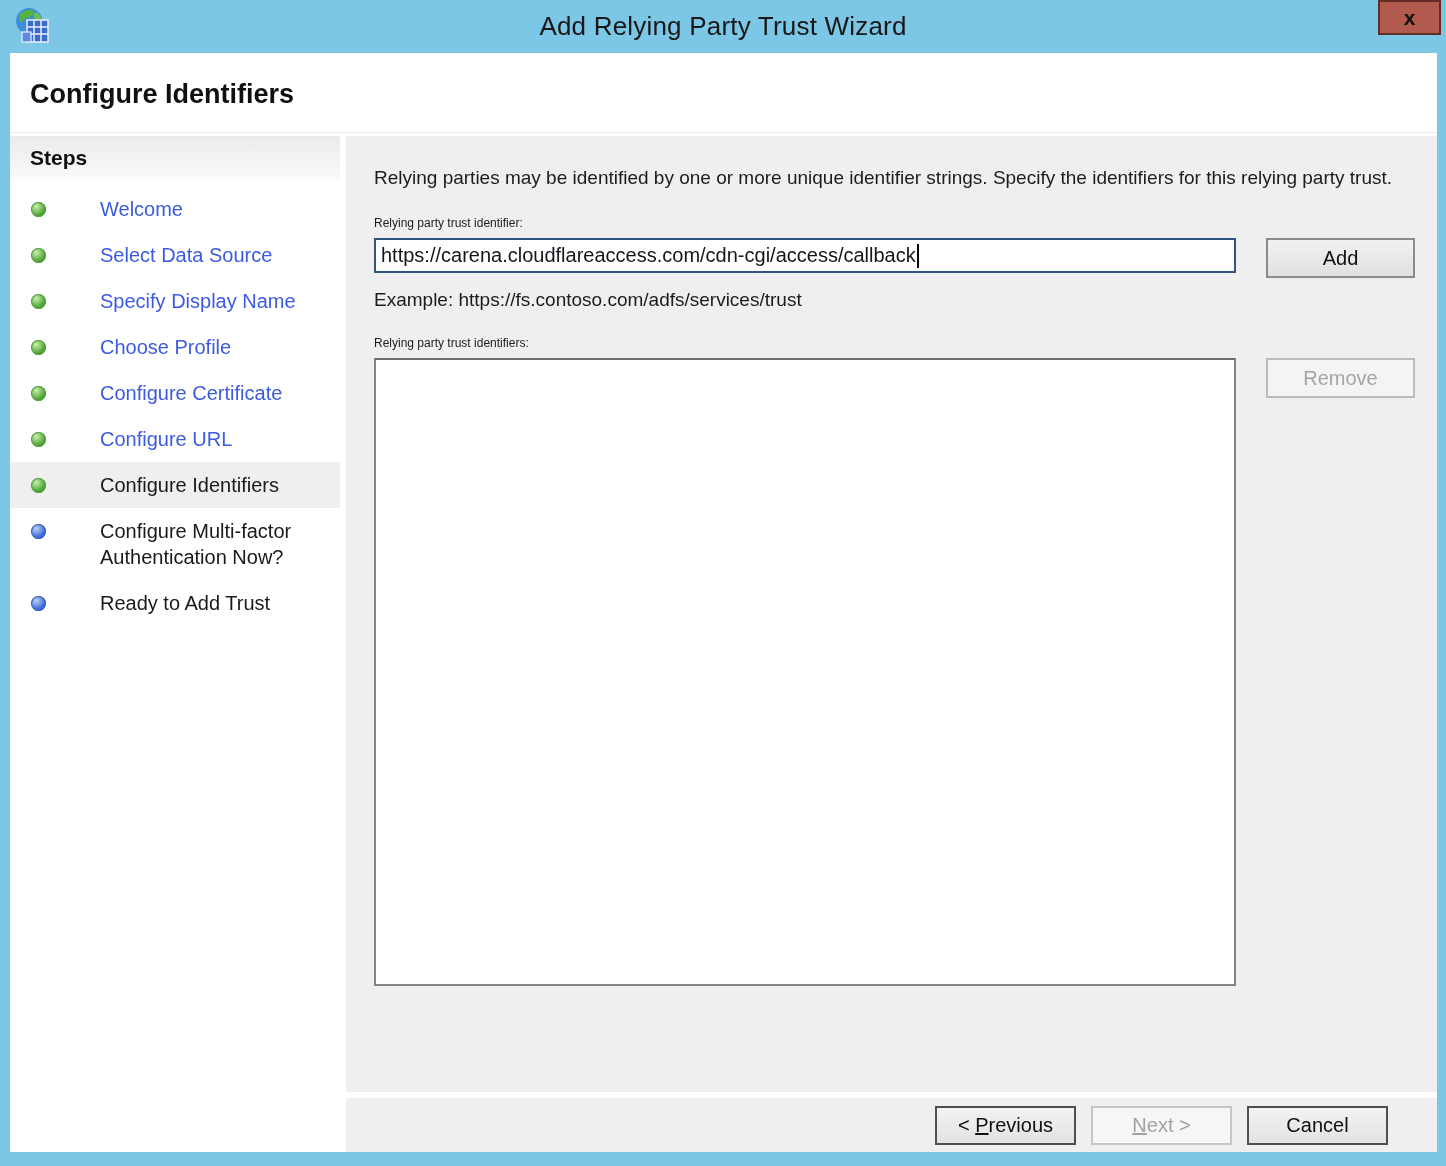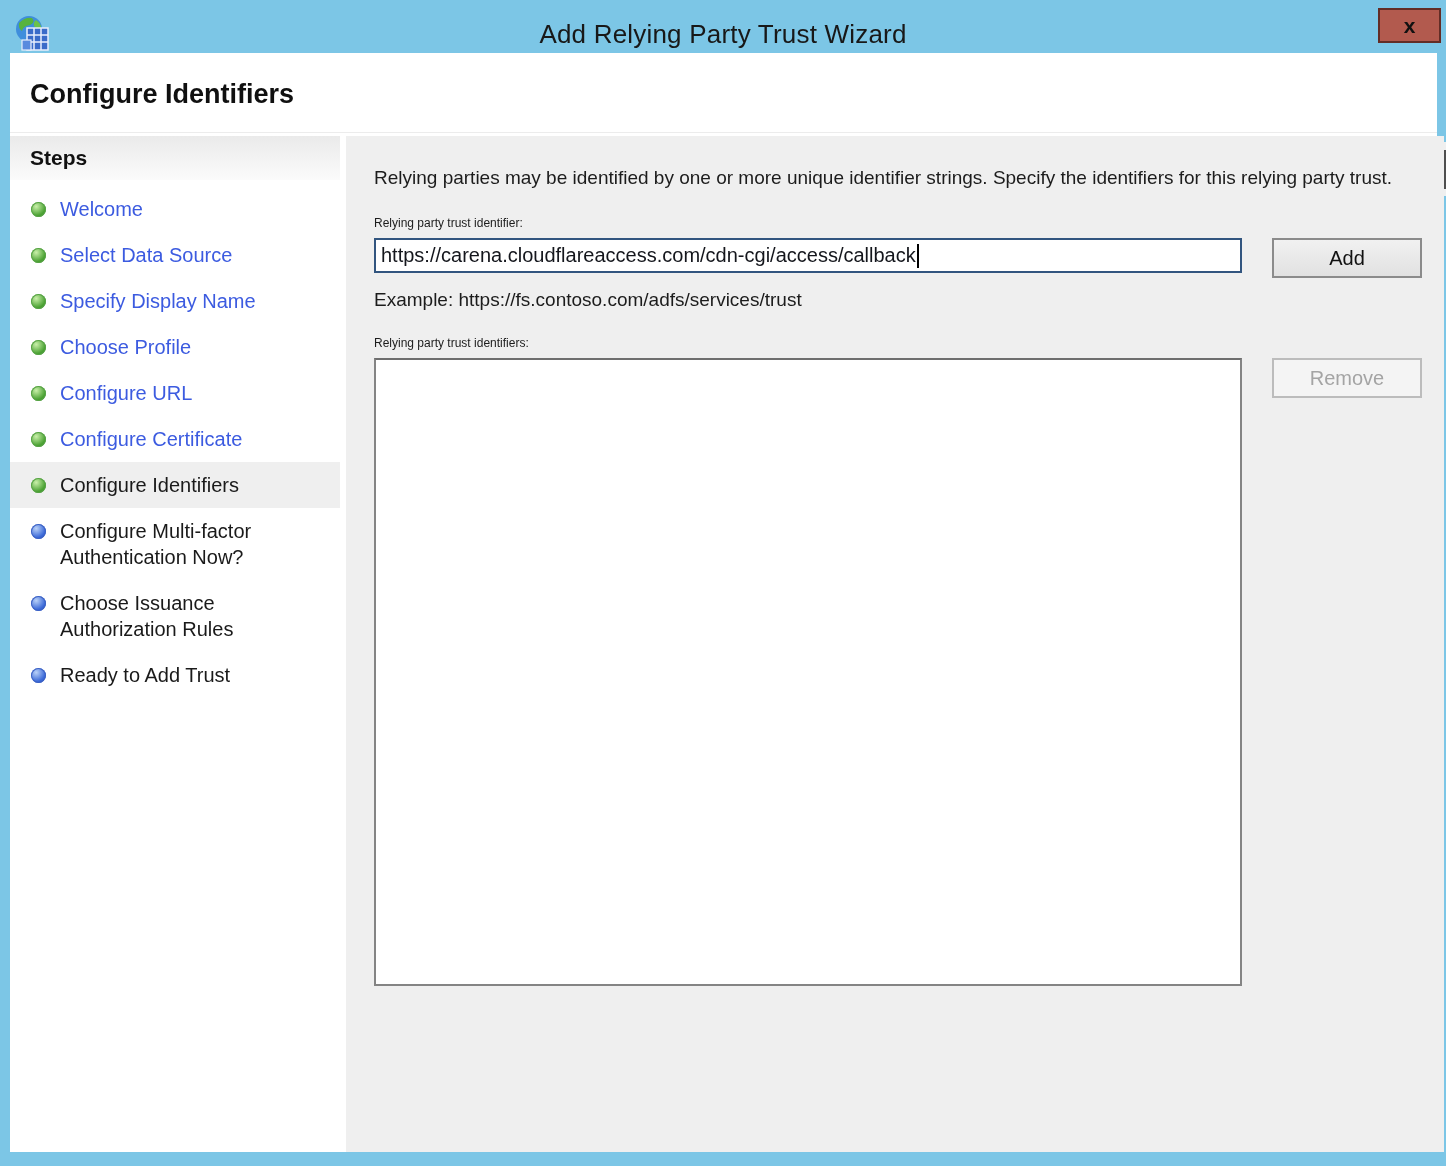--- a/index.html
+++ b/index.html
@@ -6,21 +6,21 @@
   html, body { width: 1446px; height: 1166px; overflow: hidden; }
   body { font-family: "Liberation Sans", "DejaVu Sans", sans-serif; }
 
   .window {
     position: relative; width: 1446px; height: 1166px;
     background: #7cc6e6;
   }
 
   
   .titlebar {
-    position: absolute; top: 8px; left: 0; right: 0; height: 53px;
+    position: absolute; top: 0; left: 0; right: 0; height: 53px;
     display: flex; align-items: center;
   }
   .app-icon { position: absolute; left: 12px; top: 6px; width: 42px; height: 42px; }
   .titlebar-title {
     flex: 1; text-align: center; font-size: 26px; color: #181818;
     letter-spacing: .2px;
   }
   .close-btn {
     position: absolute; top: 0; right: 5px; width: 63px; height: 35px;
     background: #b25a4e; border: 2px solid #632d26;
@@ -45,41 +45,41 @@
 
   .sidebar { width: 330px; flex: 0 0 auto; background: #fff; }
   .steps-title {
     height: 44px; padding: 10px 0 0 20px;
     font-size: 21px; font-weight: 700; color: #111;
     background: linear-gradient(#eaeaea, #fbfbfb);
   }
   .steps { list-style: none; margin-top: 6px; }
   .step {
     display: flex; align-items: flex-start;
-    padding: 10px 10px 10px 21px; line-height: 26px; font-size: 20px;
+    padding: 10px 10px 10px 21px; line-height: 26px; font-size: 20px; gap: 40px;
   }
   .step .label { width: 246px; }
   .bullet {
     flex: 0 0 auto; width: 15px; height: 15px; border-radius: 50%;
     margin: 6px 14px 0 0;
   }
   .bullet.done {
     background: radial-gradient(circle at 35% 30%, #c9f0a9, #4da335 62%, #2e7d1f);
     box-shadow: 0 0 0 1px #57a346 inset;
   }
   .bullet.pending {
     background: radial-gradient(circle at 35% 30%, #b9d1f8, #3c6ad8 62%, #2448b0);
     box-shadow: 0 0 0 1px #3d62c4 inset;
   }
   .step.link .label { color: #3c5be0; cursor: pointer; }
   .step.plain .label { color: #1a1a1a; }
   .step.current { background: #efefef; }
 
   
-  .contentcol { flex: 1; display: flex; flex-direction: row; margin-left: 6px; min-width: 0; background: #fff; }
+  .contentcol { flex: 1; display: flex; flex-direction: column; margin-left: 6px; min-width: 0; background: #fff; }
   .content {
     flex: 1; background: #efefef; padding: 28px 22px 30px 28px; min-height: 0;
     color: #1c1c1c;
   }
   .desc { font-size: 19px; line-height: 27px; max-width: 1068px; }
   .field-label { font-size: 12px; margin-top: 25px; }
   .row { display: flex; align-items: flex-start; margin-top: 8px; }
 
   .textbox {
     width: 868px; height: 35px; background: #fff;
@@ -168,37 +168,33 @@
           <li class="step link">
             <span class="bullet done"></span>
             <span class="label">Specify Display Name</span>
           </li>
           <li class="step link">
             <span class="bullet done"></span>
             <span class="label">Choose Profile</span>
           </li>
           <li class="step link">
             <span class="bullet done"></span>
+            <span class="label">Configure Certificate</span>
+          </li>
+          <li class="step link">
+            <span class="bullet done"></span>
             <span class="label">Configure URL</span>
-          </li>
-          <li class="step link">
-            <span class="bullet done"></span>
-            <span class="label">Configure Certificate</span>
           </li>
           <li class="step plain current">
             <span class="bullet done"></span>
             <span class="label">Configure Identifiers</span>
           </li>
           <li class="step plain">
             <span class="bullet pending"></span>
             <span class="label">Configure Multi-factor Authentication Now?</span>
-          </li>
-          <li class="step plain">
-            <span class="bullet pending"></span>
-            <span class="label">Choose Issuance Authorization Rules</span>
           </li>
           <li class="step plain">
             <span class="bullet pending"></span>
             <span class="label">Ready to Add Trust</span>
           </li>
         </ul>
       </div>
 
       <div class="contentcol">
         <div class="content">

